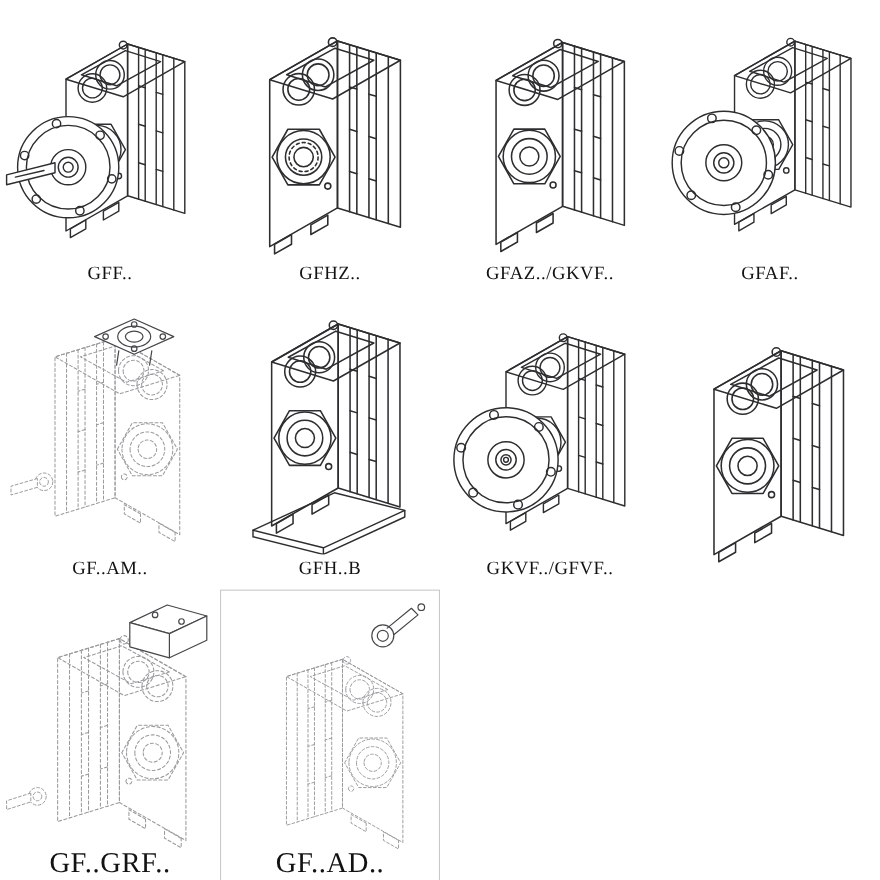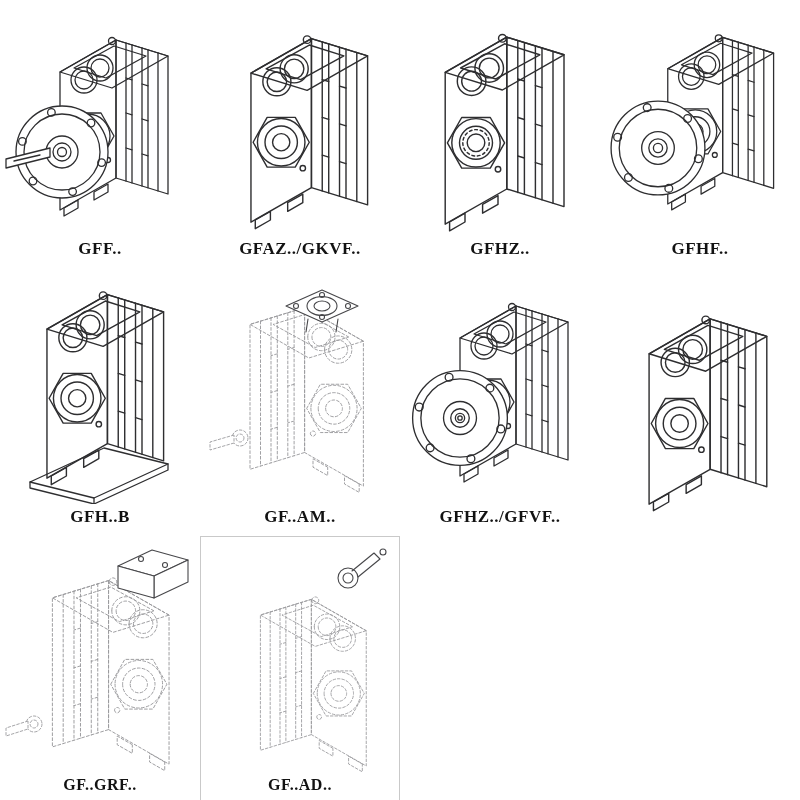--- a/index.html
+++ b/index.html
@@ -2,22 +2,22 @@
 <html><head>
 <meta charset="utf-8">
 <style>
   *{box-sizing:border-box;margin:0;padding:0}
   html,body{background:#ffffff}
   body{width:800px;height:800px;font-family:"Liberation Serif",serif;overflow:hidden}
   .catalog{display:grid;grid-template-columns:repeat(4,1fr);grid-template-rows:repeat(3,1fr);width:800px;height:800px}
   .cell{display:flex;flex-direction:column;align-items:center;padding:2px 0 4px}
   .art-wrap{flex:1 1 auto;width:100%;min-height:0}
   svg.art{width:100%;height:100%;display:block}
-  .label{height:28px;line-height:26px;font-weight:bold;font-size:17px;letter-spacing:.5px;color:#121212;text-align:center;white-space:nowrap}
-  .label.lg{font-size:16px}
+  .label{height:28px;line-height:26px;font-weight:normal;font-size:17px;letter-spacing:.5px;color:#121212;text-align:center;white-space:nowrap}
+  .label.lg{font-size:26px}
   .framed{outline:1px solid #c9c9c9;outline-offset:-1px}
   
   .ink{stroke:#2e2e30;stroke-width:1.3;fill:none;stroke-linejoin:round;stroke-linecap:round}
   .light{stroke:#9b9b9e;stroke-width:.9;fill:none;stroke-dasharray:2.6 2;stroke-linejoin:round;stroke-linecap:round}
   .solid-part{stroke:#47474a;stroke-width:1.1;fill:none;stroke-dasharray:none;stroke-linejoin:round;stroke-linecap:round}
 </style>
 </head>
 <body>
 
 <svg width="0" height="0" style="position:absolute" aria-hidden="true">
@@ -97,94 +97,94 @@
         </g>
       </svg>
     </div>
     <figcaption class="label">GFF..</figcaption>
   </figure>
 
   <figure class="cell">
     <div class="art-wrap">
       <svg class="art" viewBox="0 0 200 234">
         <g class="ink">
-          <use href="#hsg" transform="translate(38,2) scale(1.08)"></use>
-        </g>
-      </svg>
-    </div>
-    <figcaption class="label">GFAZ../GKVF..</figcaption>
-  </figure>
-
-  <figure class="cell">
-    <div class="art-wrap">
-      <svg class="art" viewBox="0 0 200 234">
-        <g class="ink">
           <use href="#hsg" transform="translate(32,0) scale(1.1)"></use>
           <circle cx="40" cy="128" r="12" transform="translate(32,0) scale(1.1)" stroke-dasharray="2.5 2.5"></circle>
         </g>
       </svg>
     </div>
     <figcaption class="label">GFHZ..</figcaption>
   </figure>
 
   <figure class="cell">
     <div class="art-wrap">
       <svg class="art" viewBox="0 0 200 234">
         <g class="ink">
+          <use href="#hsg" transform="translate(38,2) scale(1.08)"></use>
+        </g>
+      </svg>
+    </div>
+    <figcaption class="label">GFAZ../GKVF..</figcaption>
+  </figure>
+
+  <figure class="cell">
+    <div class="art-wrap">
+      <svg class="art" viewBox="0 0 200 234">
+        <g class="ink">
           <use href="#hsg" transform="translate(56,4) scale(0.98)"></use>
           <use href="#flg" transform="translate(58,146) scale(1.02)"></use>
         </g>
       </svg>
     </div>
-    <figcaption class="label">GFHF..</figcaption>
-  </figure>
-
-
-  <figure class="cell">
-    <div class="art-wrap">
-      <svg class="art" viewBox="0 0 200 234">
-        <g class="ink">
-          <use href="#hsg" transform="translate(34,-10) scale(1.08)"></use>
-          <polygon points="30,212 104,178 168,194 94,228"></polygon>
-          <path d="M30 212v6M94 228v6M168 194v6M30 218L94 234M94 234L168 200"></path>
-        </g>
-      </svg>
-    </div>
-    <figcaption class="label">GFH..B</figcaption>
-  </figure>
+    <figcaption class="label">GFAF..</figcaption>
+  </figure>
+
 
   <figure class="cell">
     <div class="art-wrap">
       <svg class="art" viewBox="0 0 200 234">
         <g class="light">
           <use href="#hsg" transform="translate(176,4) scale(-1.05,1.05)"></use>
           <circle cx="40" cy="168" r="8"></circle>
             <circle cx="40" cy="168" r="4"></circle>
           <polygon points="34,165 10,172 10,180 34,173" fill="#fff"></polygon>
         </g>
         <g class="solid-part">
           <use href="#tfl" transform="translate(86,20)"></use>
         </g>
       </svg>
     </div>
     <figcaption class="label">GF..AM..</figcaption>
   </figure>
 
+  <figure class="cell">
+    <div class="art-wrap">
+      <svg class="art" viewBox="0 0 200 234">
+        <g class="ink">
+          <use href="#hsg" transform="translate(34,-10) scale(1.08)"></use>
+          <polygon points="30,212 104,178 168,194 94,228"></polygon>
+          <path d="M30 212v6M94 228v6M168 194v6M30 218L94 234M94 234L168 200"></path>
+        </g>
+      </svg>
+    </div>
+    <figcaption class="label">GFH..B</figcaption>
+  </figure>
+
 
   <figure class="cell">
     <div class="art-wrap">
       <svg class="art" viewBox="0 0 200 234">
         <g class="ink">
           <use href="#hsg" transform="translate(48,4)"></use>
           <use href="#flg" transform="translate(60,148) scale(1.03)"></use>
           <circle cx="60" cy="148" r="2.2"></circle>
         </g>
       </svg>
     </div>
-    <figcaption class="label">GFHZ../GFVF..</figcaption>
+    <figcaption class="label">GKVF../GFVF..</figcaption>
   </figure>
 
   <figure class="cell">
     <div class="art-wrap">
       <svg class="art" viewBox="0 0 200 234">
         <g class="ink">
           <use href="#hsg" transform="translate(36,0) scale(1.09)"></use>
         </g>
       </svg>
     </div>

